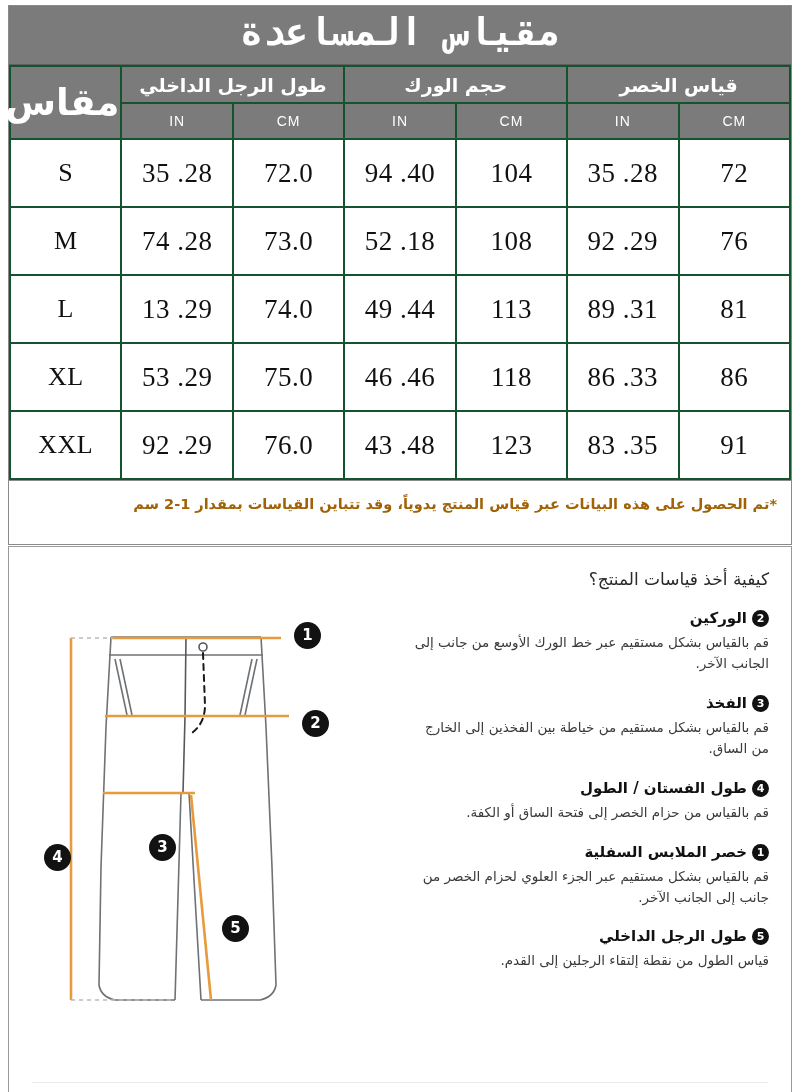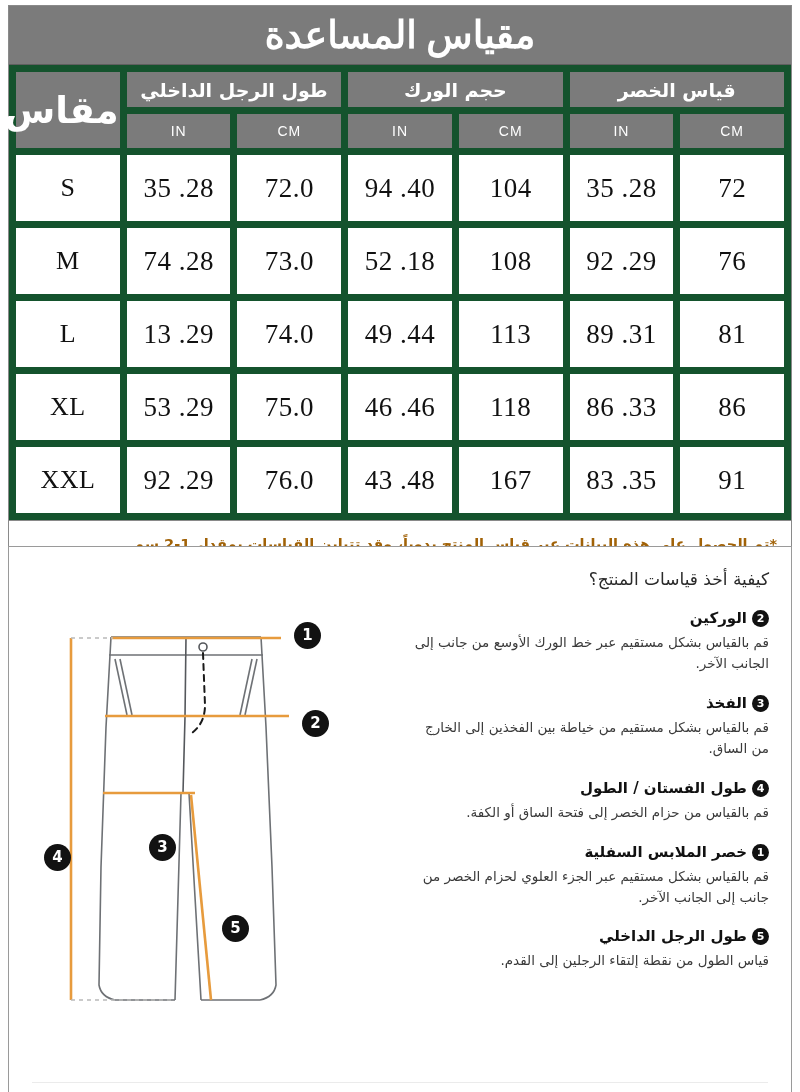--- a/index.html
+++ b/index.html
@@ -37,31 +37,31 @@
   .chart-title {
     background: #7b7b7b;
     color: #ffffff;
     text-align: center;
     font-size: 38px;
     font-weight: bold;
     line-height: 58px;
     height: 58px;
     letter-spacing: 0px;
     border-bottom: 1px solid #5f5f5f;
-    font-family: Liberation Serif, serif;
+    font-family: Liberation Mono, monospace;
   }
 
   table.size-table {
     border-collapse: collapse;
     width: 100%;
     table-layout: fixed;
   }
   table.size-table th,
   table.size-table td {
-    border: 7px solid #14532d;
+    border: 2px solid #14532d;
     text-align: center;
     vertical-align: middle;
   }
   table.size-table thead th {
     background: #7b7b7b;
     color: #ffffff;
   }
   th.grp {
     font-size: 19px;
     font-weight: bold;
@@ -274,21 +274,21 @@
           <td>33. 86</td>
           <td>118</td>
           <td>46. 46</td>
           <td>75.0</td>
           <td>29. 53</td>
           <td class="sz">XL</td>
         </tr>
         <tr>
           <td>91</td>
           <td>35. 83</td>
-          <td>167</td>
+          <td>123</td>
           <td>48. 43</td>
           <td>76.0</td>
           <td>29. 92</td>
           <td class="sz">XXL</td>
         </tr>
       </tbody>
     </table>
 
     <div class="note-row">*تم الحصول على هذه البيانات عبر قياس المنتج يدوياً، وقد تتباين القياسات بمقدار 1-2 سم</div>
   </div>

